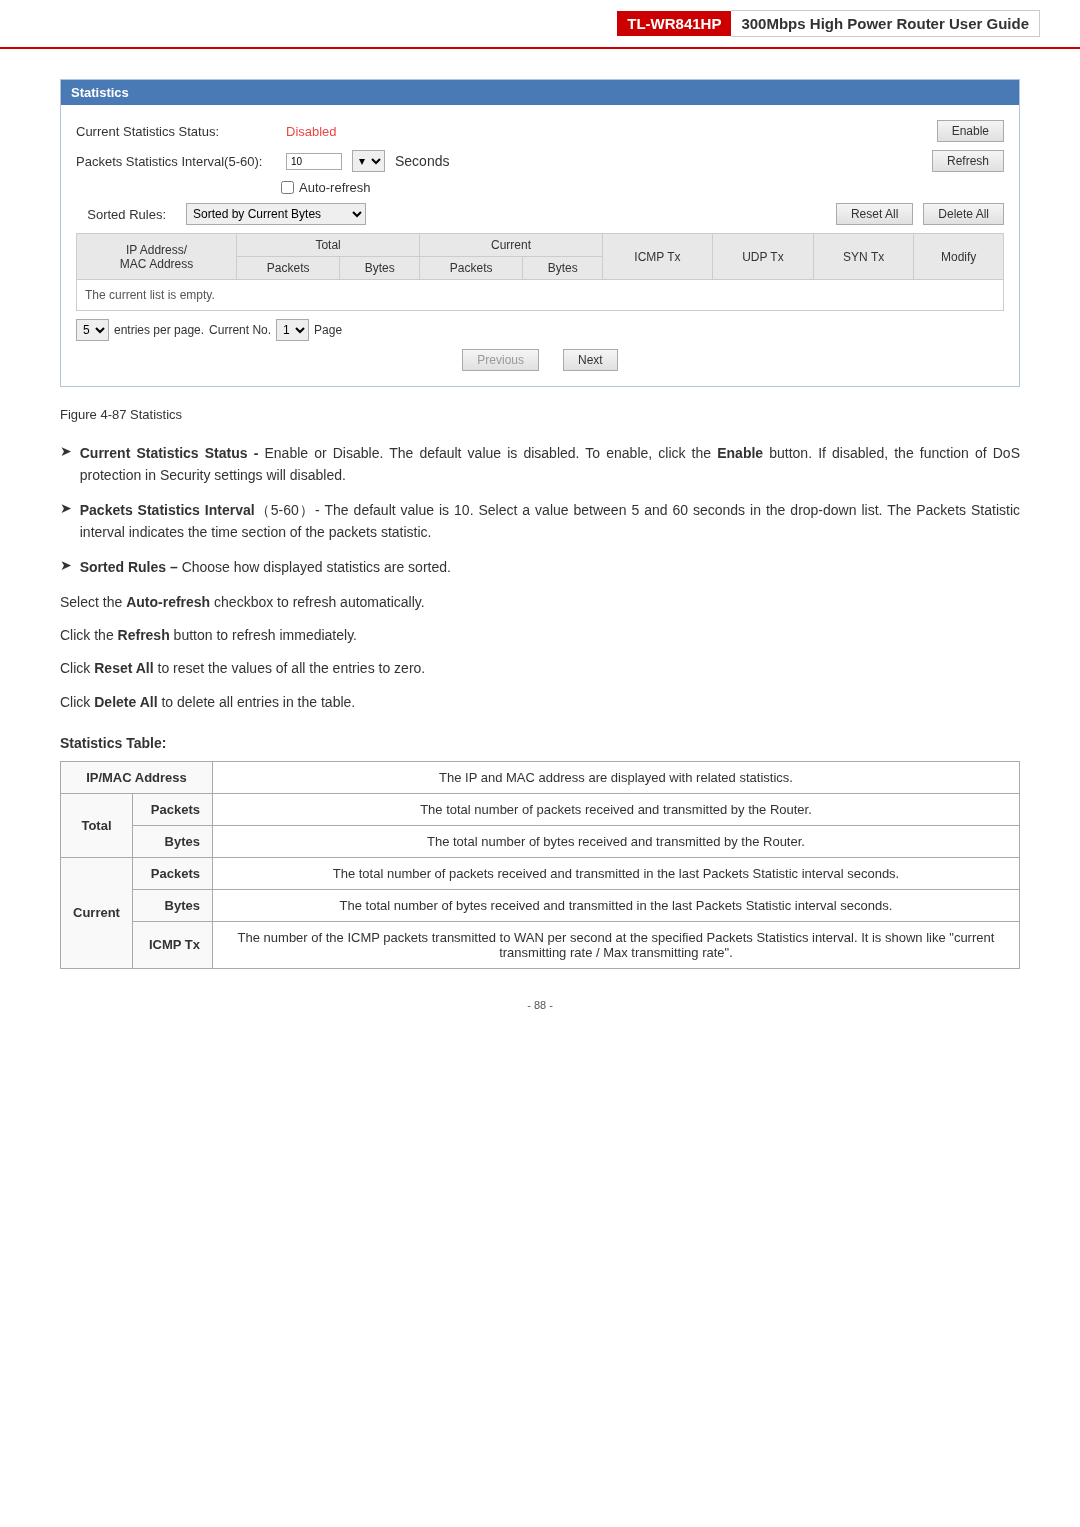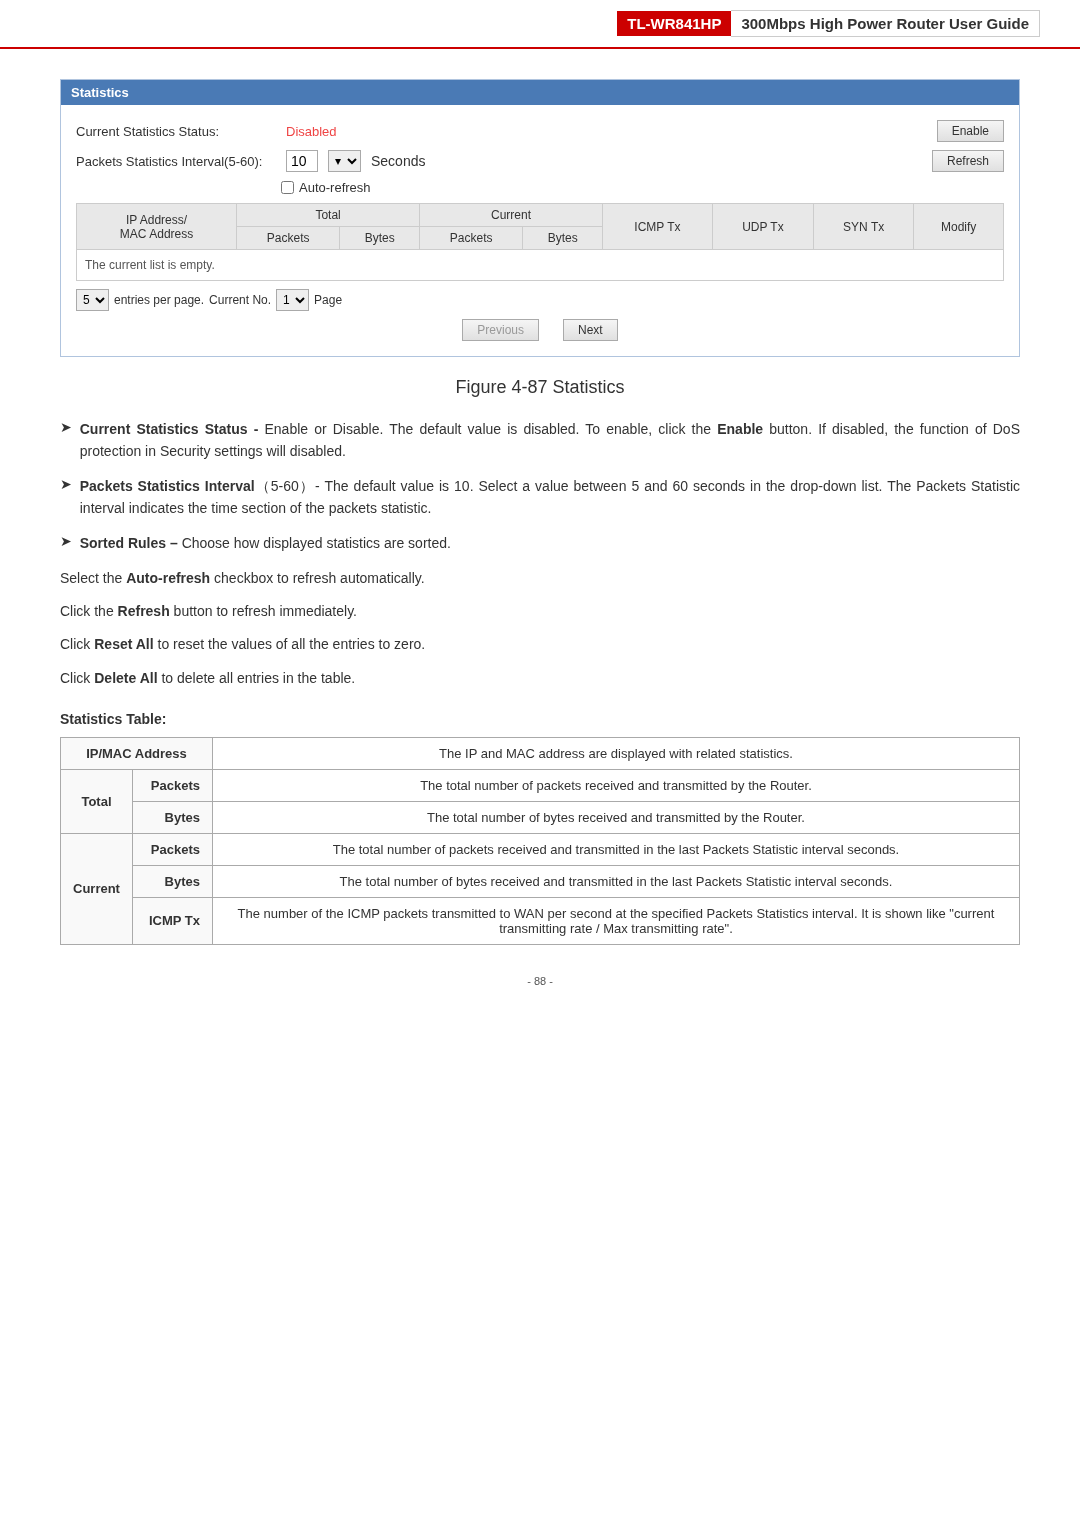--- a/index.html
+++ b/index.html
@@ -77,23 +77,23 @@
       background: linear-gradient(to bottom, #f5f5f5, #e0e0e0);
       padding: 3px 14px;
       font-size: 12px;
       cursor: pointer;
       color: #333;
     }
     .btn:disabled {
       color: #999;
     }
     .input-small {
-      width: 32px;
+      width: 56px;
       border: 1px solid #aaa;
-      font-size: 14px;
+      font-size: 10px;
       padding: 2px 4px;
     }
     .select-small {
       border: 1px solid #aaa;
       font-size: 12px;
       padding: 2px;
     }
     .checkbox-row {
       display: flex;
       align-items: center;
@@ -143,22 +143,21 @@
     }
     .pagination-btns {
       display: flex;
       justify-content: center;
       gap: 24px;
       margin-top: 0;
     }
 
     
     .figure-caption {
-      text-align: center;
-      font-size: 18px;
+      font-size: 13px;
       margin: 10px 0 20px;
     }
 
     
     .bullet-item {
       display: flex;
       align-items: flex-start;
       margin-bottom: 12px;
       gap: 8px;
     }
@@ -261,20 +260,29 @@
         <button class="btn">Refresh</button>
       </div>
 
       <div class="stats-row" style="padding-left:205px;">
         <label class="checkbox-row">
           <input type="checkbox" style="">
           <span>Auto-refresh</span>
         </label>
       </div>
 
+      <div class="sorted-rules-row">
+        <span class="sorted-label">Sorted Rules:</span>
+        <select class="select-small" style="width:180px;">
+          <option>Sorted by Current Bytes</option>
+        </select>
+        <span style="flex:1"></span>
+        <button class="btn">Reset All</button>
+        <button class="btn">Delete All</button>
+      </div>
 
       <table class="stats-table">
         <thead>
           <tr>
             <th rowspan="2">IP Address/<br>MAC Address</th>
             <th colspan="2">Total</th>
             <th colspan="2">Current</th>
             <th rowspan="2">ICMP Tx</th>
             <th rowspan="2">UDP Tx</th>
             <th rowspan="2">SYN Tx</th>

